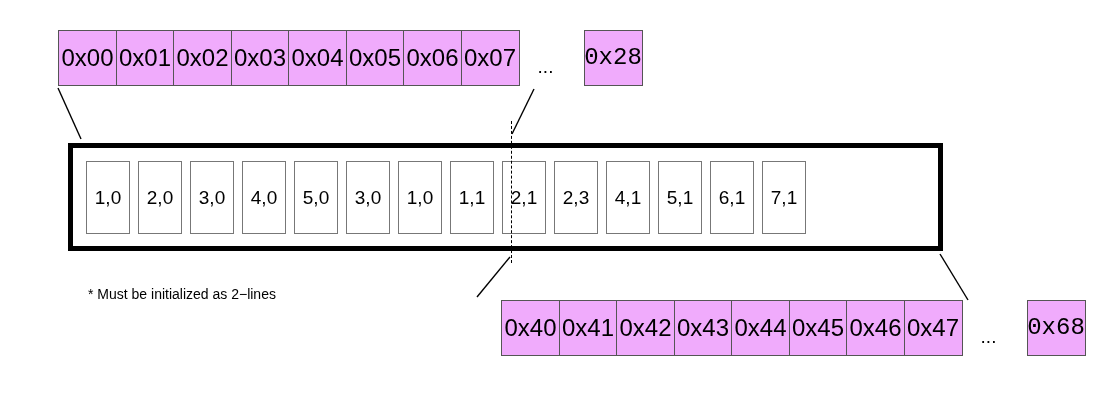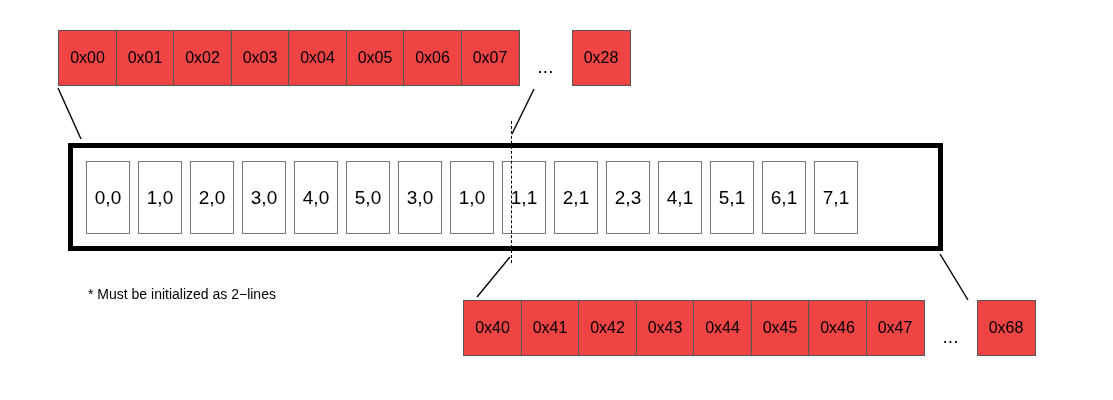--- a/index.html
+++ b/index.html
@@ -35,40 +35,41 @@
   }
   .addr-cell {
     box-sizing: border-box;
     width: 59px;
     height: 56px;
     border: 1.5px solid #555555;
     margin-left: -1.5px;
     display: flex;
     align-items: center;
     justify-content: center;
-    font-size: 16px;
+    font-size: 24px;
     line-height: 1;
-    background: #ef4444;
+    background: #f0abfc;
     letter-spacing: 0px;
   }
   .addr-cell:first-child { margin-left: 0; }
 
   .addr-ellipsis {
     box-sizing: border-box;
     width: 52px;
     height: 56px;
     display: flex;
     align-items: flex-end;
     justify-content: center;
     padding-bottom: 10px;
     font-size: 19px;
     line-height: 1;
   }
   .addr-cell.detached {
-    margin-left: 0;
+    margin-left: 12px;
+    font-family: Liberation Mono, monospace;
   }
 
   
   #main-box {
     position: absolute;
     left: 68px;
     top: 143px;
     width: 875px;
     height: 108px;
     box-sizing: border-box;
@@ -136,42 +137,41 @@
     <div class="addr-cell">0x05</div>
     <div class="addr-cell">0x06</div>
     <div class="addr-cell">0x07</div>
     <div class="addr-ellipsis">...</div>
     <div class="addr-cell detached">0x28</div>
   </div>
 
   <div id="main-box"></div>
 
   <div id="cells-row">
-    <div class="word-cell">0,0</div>
     <div class="word-cell">1,0</div>
     <div class="word-cell">2,0</div>
     <div class="word-cell">3,0</div>
     <div class="word-cell">4,0</div>
     <div class="word-cell">5,0</div>
     <div class="word-cell">3,0</div>
     <div class="word-cell">1,0</div>
     <div class="word-cell">1,1</div>
     <div class="word-cell">2,1</div>
     <div class="word-cell">2,3</div>
     <div class="word-cell">4,1</div>
     <div class="word-cell">5,1</div>
     <div class="word-cell">6,1</div>
     <div class="word-cell">7,1</div>
   </div>
 
   <div id="split-line"></div>
 
   <div id="note">* Must be initialized as 2−lines</div>
 
-  <div class="addr-strip" id="bottom-strip" style="left:463px; top:300px;border-radius:16px;">
+  <div class="addr-strip" id="bottom-strip" style="left:501px; top:300px;border-radius:16px;">
     <div class="addr-cell">0x40</div>
     <div class="addr-cell">0x41</div>
     <div class="addr-cell">0x42</div>
     <div class="addr-cell">0x43</div>
     <div class="addr-cell">0x44</div>
     <div class="addr-cell">0x45</div>
     <div class="addr-cell">0x46</div>
     <div class="addr-cell">0x47</div>
     <div class="addr-ellipsis">...</div>
     <div class="addr-cell detached">0x68</div>

